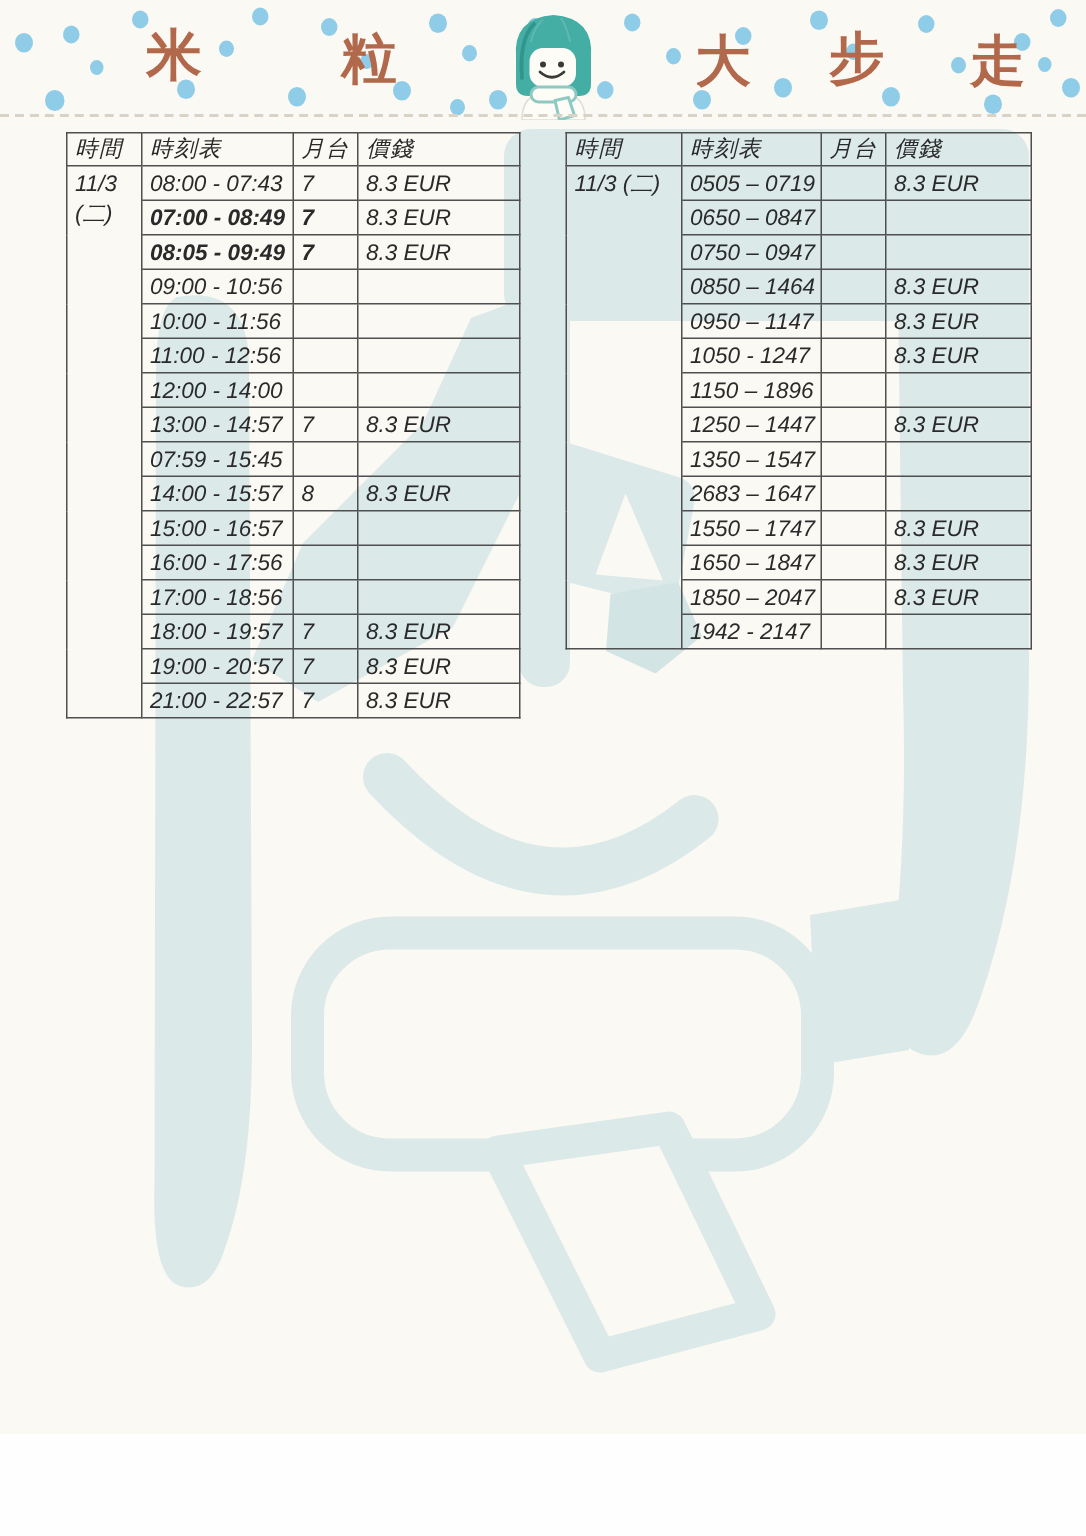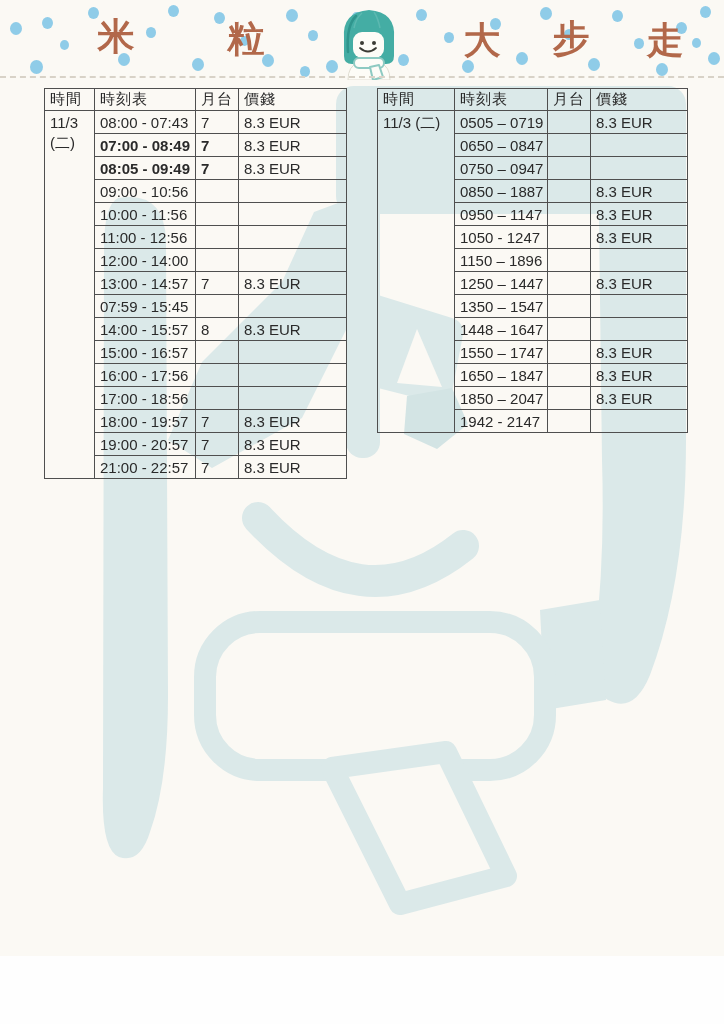--- a/index.html
+++ b/index.html
@@ -29,21 +29,21 @@
   table{position:absolute;border-collapse:collapse;table-layout:fixed;z-index:1;background:transparent;}
   #table-left{left:44px;top:88px;width:302px;}
   #table-right{left:377px;top:88px;width:310px;}
   th,td{border:1px solid var(--border);color:var(--ink);overflow:hidden;white-space:nowrap;
     text-align:left;vertical-align:middle;padding:0 5px;background:transparent;}
   th{height:22px;font-weight:normal;font-size:15px;
     font-family:"DejaVu Serif","Liberation Serif",serif;letter-spacing:1px;}
   td{height:23px;font-size:15px;font-family:"Liberation Sans",sans-serif;}
   td.date-cell{vertical-align:top;padding-top:2px;line-height:1.3;white-space:normal;font-size:15px;}
   td.bold{font-weight:bold;margin-left:33px;}
-  table{border:1px solid var(--border);}
+  table{border:1px solid var(--border);font-style:italic;}
 </style>
 </head>
 <body>
 
 <div class="paper">
 
   <svg class="watermark" viewBox="0 0 724 1024" aria-hidden="true">
 
     <rect class="wm-fill" x="336" y="86" width="350" height="128" rx="18"></rect>
 
@@ -252,21 +252,21 @@
           <td>0650 – 0847</td>
           <td></td>
           <td></td>
         </tr>
         <tr>
           <td>0750 – 0947</td>
           <td></td>
           <td></td>
         </tr>
         <tr>
-          <td>0850 – 1887</td>
+          <td>0850 – 1464</td>
           <td></td>
           <td>8.3 EUR</td>
         </tr>
         <tr>
           <td>0950 – 1147</td>
           <td></td>
           <td>8.3 EUR</td>
         </tr>
         <tr>
           <td>1050 - 1247</td>
@@ -282,21 +282,21 @@
           <td>1250 – 1447</td>
           <td></td>
           <td>8.3 EUR</td>
         </tr>
         <tr>
           <td>1350 – 1547</td>
           <td></td>
           <td></td>
         </tr>
         <tr>
-          <td>1448 – 1647</td>
+          <td>2683 – 1647</td>
           <td></td>
           <td></td>
         </tr>
         <tr>
           <td>1550 – 1747</td>
           <td></td>
           <td>8.3 EUR</td>
         </tr>
         <tr>
           <td>1650 – 1847</td>

